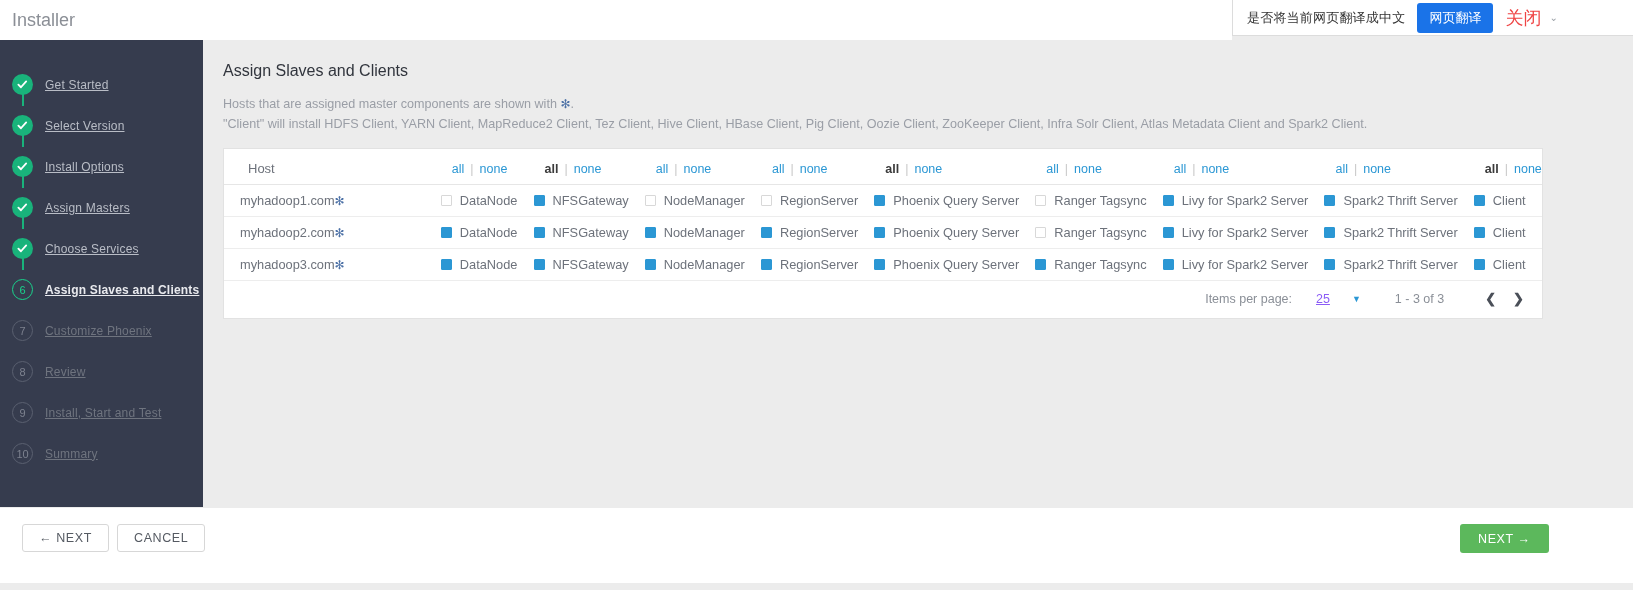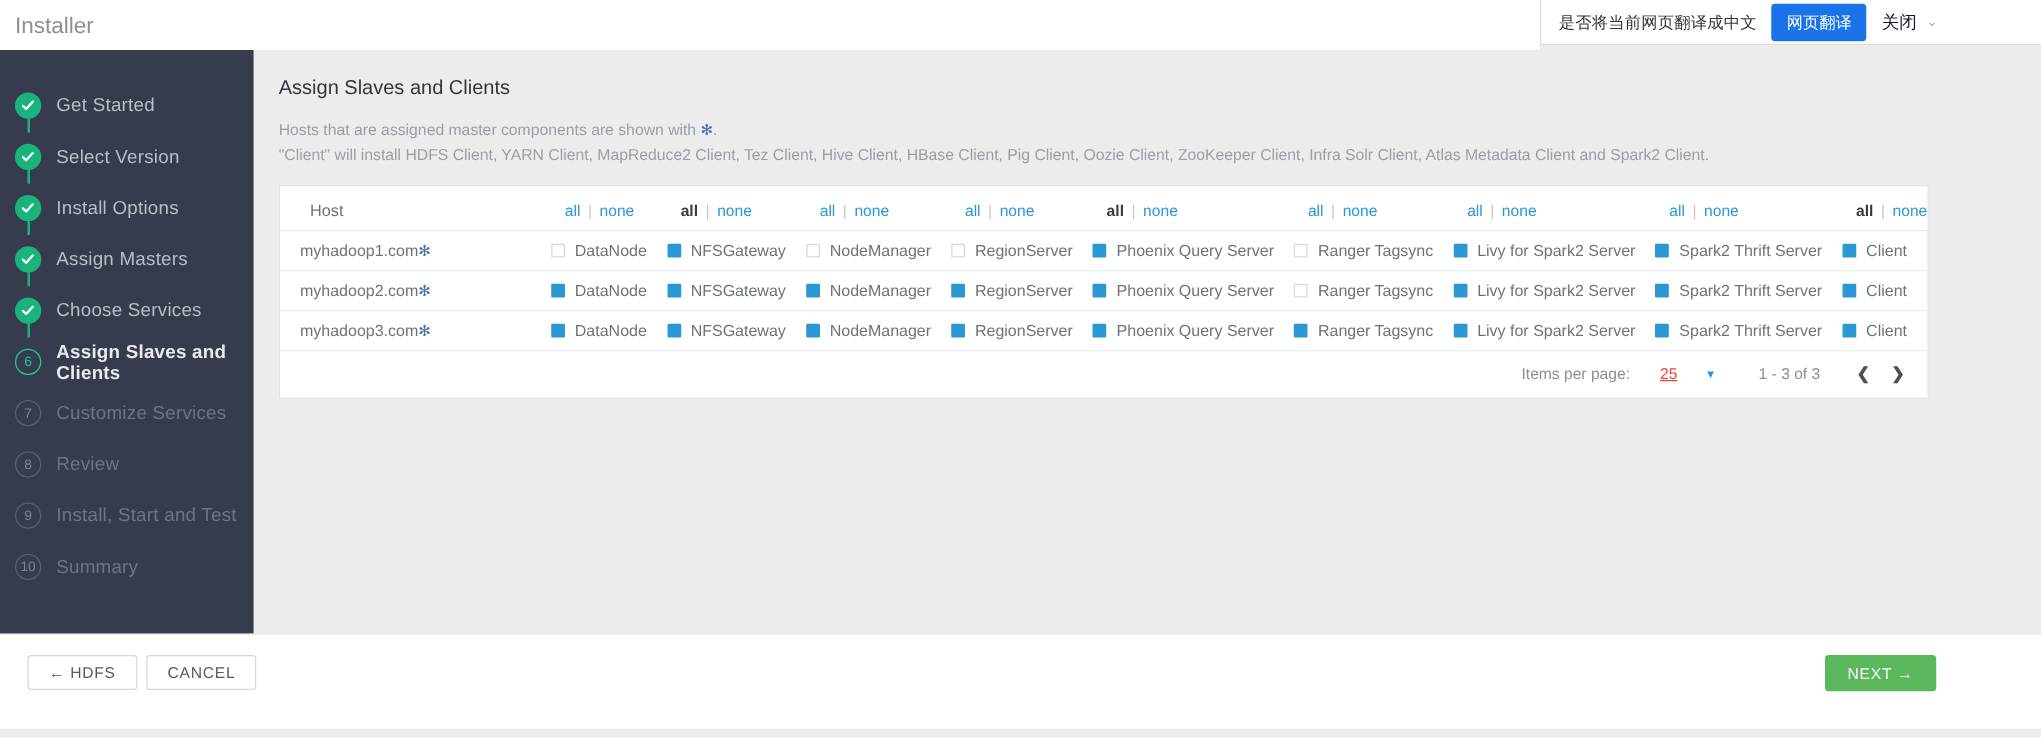--- a/index.html
+++ b/index.html
@@ -32,21 +32,21 @@
     white-space: nowrap;
   }
   .translate-btn {
     background: #1a73e8; color: #fff;
     border: none; border-radius: 3px;
     font-size: 13px; font-family: "Liberation Sans", sans-serif;
     padding: 6px 12px;
     cursor: pointer; white-space: nowrap;
   }
   .translate-close {
-    font-size: 14px; color: #0f172a; white-space: nowrap; cursor: pointer;
+    font-size: 18px; color: #ef4444; white-space: nowrap; cursor: pointer;
   }
   .translate-caret {
     font-size: 10px; color: #9aa0a6; cursor: pointer; margin-left: -4px;
   }
 
   
   .titlebar {
     position: absolute; top: 0; left: 0;
     width: 1232px; height: 40px;
     background: #fff;
@@ -82,21 +82,21 @@
     background: transparent; border: 1.5px solid #19d38c; color: #19d38c;
   }
   .step.todo .bullet {
     background: transparent; border: 1.5px solid #5a6070; color: #7d828f;
   }
   .step .connector {
     position: absolute; left: 22px; top: -21px;
     width: 1.5px; height: 22px; background: #19b37b; z-index: 1;
   }
   .step .label {
-    margin-left: 12px; font-size: 15px; letter-spacing: .2px;
+    margin-left: 12px; font-size: 12px; letter-spacing: .2px; text-decoration: underline;
   }
   .step.done .label { color: #b9bdc6; }
   .step.current .label { color: #e9eaee; font-weight: bold; }
   .step.todo .label { color: #6f747f; }
 
   
   .main {
     position: absolute; top: 40px; left: 203px;
     width: 1430px; height: 467px;
     background: #ececec;
@@ -152,23 +152,23 @@
   }
   .cb.on { background: #2b97d4; border: 1px solid #2b97d4; }
   .cb.off { background: #fff; border: 1px solid #d8d8d8; }
 
   .pager {
     display: flex; align-items: center; justify-content: flex-end;
     gap: 16px; padding: 10px 18px 12px 0;
     font-size: 12.5px; color: #8a8f97;
   }
   .pager .ipp-label { margin-right: 8px; }
-  .pager .ipp-value { color: #ef4444; margin-right: 6px; text-decoration: underline; }
+  .pager .ipp-value { color: #8b5cf6; margin-right: 6px; text-decoration: underline; }
   .pager .ipp-caret { color: #2b97d4; font-size: 9px; margin-right: 18px; cursor: pointer; }
-  .pager .range { color: #8a8f97; margin-right: 12px; }
+  .pager .range { color: #8a8f97; margin-right: 24px; }
   .pager .navarrow { color: #4a4f58; font-size: 13px; cursor: pointer; margin-left: 1px; font-weight: bold; }
 
   
   .footer {
     position: absolute; top: 507px; left: 0;
     width: 1633px; height: 76px;
     background: #fff;
     border-top: 1px solid #ececec;
   }
   .btn-outline {
@@ -257,21 +257,21 @@
         </div>
         <span class="label">Choose Services</span>
       </div>
       <div class="step current">
         <div class="connector"></div>
         <div class="bullet">6</div>
         <span class="label">Assign Slaves and Clients</span>
       </div>
       <div class="step todo">
         <div class="bullet">7</div>
-        <span class="label">Customize Services</span>
+        <span class="label">Customize Phoenix</span>
       </div>
       <div class="step todo">
         <div class="bullet">8</div>
         <span class="label">Review</span>
       </div>
       <div class="step todo">
         <div class="bullet">9</div>
         <span class="label">Install, Start and Test</span>
       </div>
       <div class="step todo">
@@ -349,18 +349,18 @@
         <span class="ipp-value">25</span>
         <span class="ipp-caret">▼</span>
         <span class="range">1 - 3 of 3</span>
         <span class="navarrow">❮</span>
         <span class="navarrow">❯</span>
       </div>
     </div>
   </div>
 
   <div class="footer">
-    <button class="btn-outline" id="back-btn">← HDFS</button>
+    <button class="btn-outline" id="back-btn">← NEXT</button>
     <button class="btn-outline" id="cancel-btn">CANCEL</button>
     <button class="btn-next">NEXT →</button>
   </div>
   <div class="bottom-strip"></div>
 </div>
 
 </body></html>

